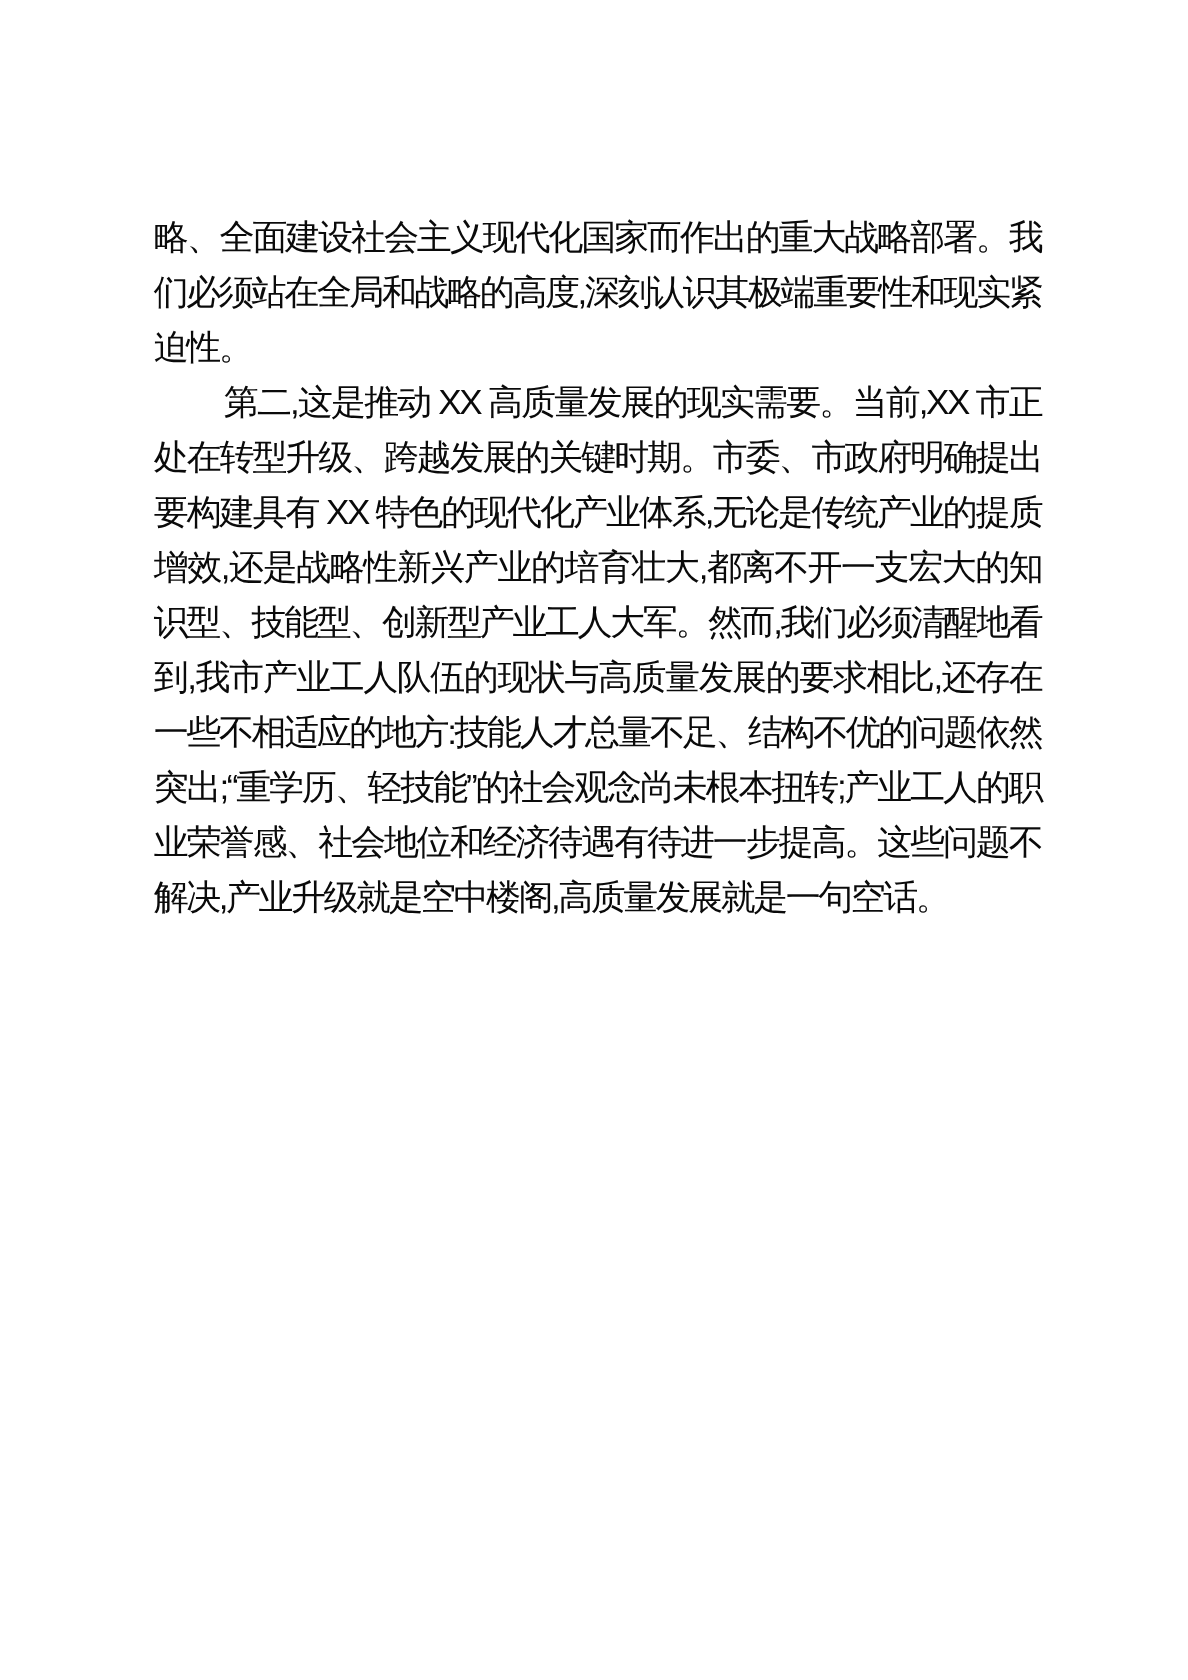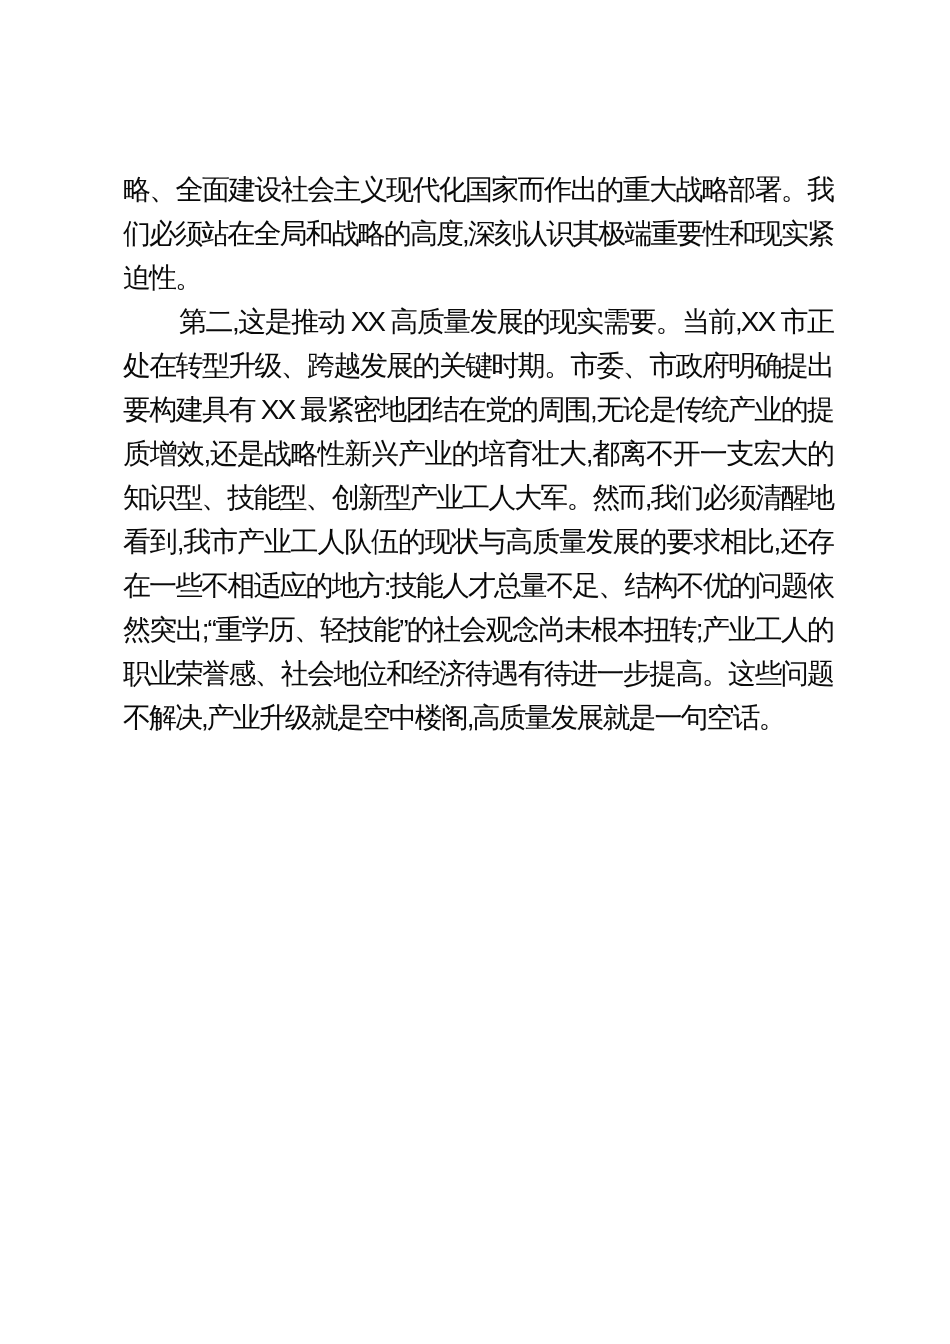--- a/index.html
+++ b/index.html
@@ -45,16 +45,16 @@
     letter-spacing: 2px;
     color: #2a2a2a;
   }
 </style>
 </head>
 <body>
 
 <div class="page">
   <div class="content">
     <p class="para">略、全面建设社会主义现代化国家而作出的重大战略部署。我们必须站在全局和战略的高度,深刻认识其极端重要性和现实紧迫性。</p>
-    <p class="para indent">第二,这是推动 XX 高质量发展的现实需要。当前,XX 市正处在转型升级、跨越发展的关键时期。市委、市政府明确提出要构建具有 XX 最紧密地团结在党的周围,无论是传统产业的提质增效,还是战略性新兴产业的培育壮大,都离不开一支宏大的知识型、技能型、创新型产业工人大军。然而,我们必须清醒地看到,我市产业工人队伍的现状与高质量发展的要求相比,还存在一些不相适应的地方:技能人才总量不足、结构不优的问题依然突出;“重学历、轻技能”的社会观念尚未根本扭转;产业工人的职业荣誉感、社会地位和经济待遇有待进一步提高。这些问题不解决,产业升级就是空中楼阁,高质量发展就是一句空话。</p>
+    <p class="para indent">第二,这是推动 XX 高质量发展的现实需要。当前,XX 市正处在转型升级、跨越发展的关键时期。市委、市政府明确提出要构建具有 XX 特色的现代化产业体系,无论是传统产业的提质增效,还是战略性新兴产业的培育壮大,都离不开一支宏大的知识型、技能型、创新型产业工人大军。然而,我们必须清醒地看到,我市产业工人队伍的现状与高质量发展的要求相比,还存在一些不相适应的地方:技能人才总量不足、结构不优的问题依然突出;“重学历、轻技能”的社会观念尚未根本扭转;产业工人的职业荣誉感、社会地位和经济待遇有待进一步提高。这些问题不解决,产业升级就是空中楼阁,高质量发展就是一句空话。</p>
   </div>
   <div class="footer">— 2 —</div>
 </div>
 
 </body></html>

